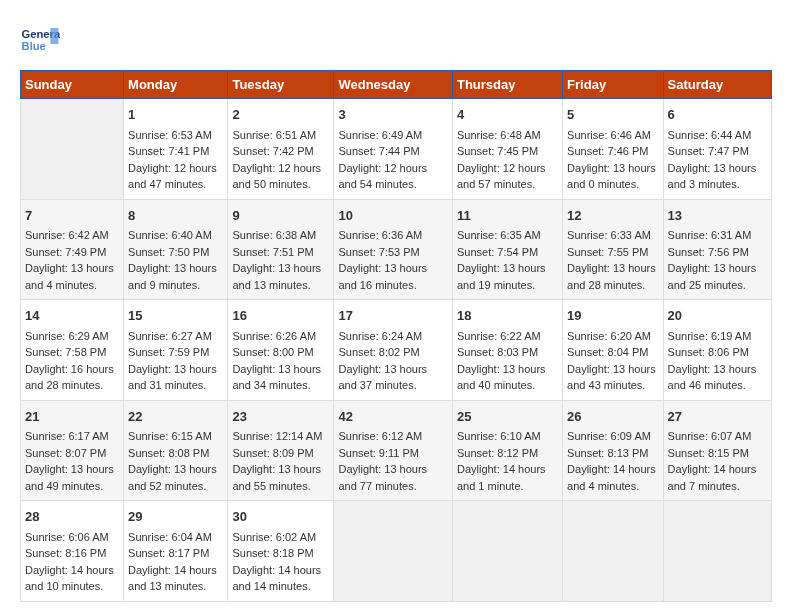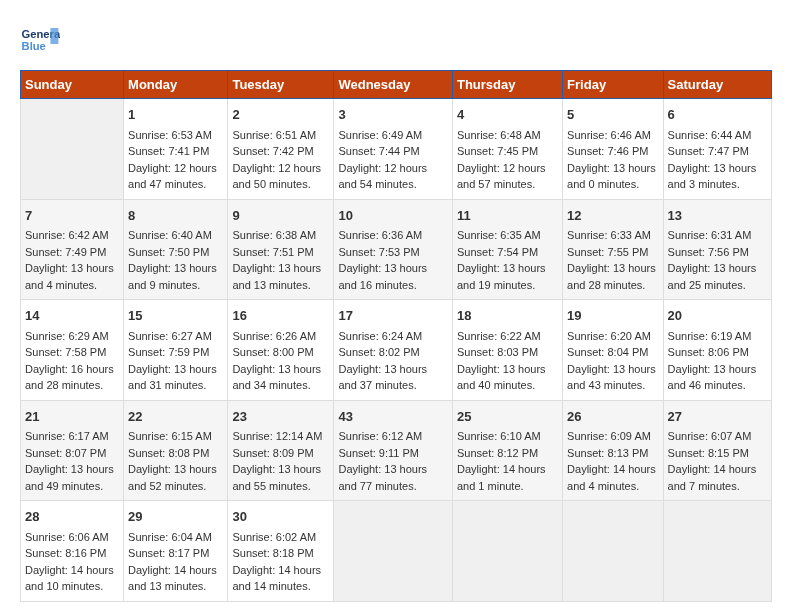--- a/index.html
+++ b/index.html
@@ -141,21 +141,21 @@
         <td><span class="day-num">16</span><span>Sunrise: 6:26 AM</span><br><span>Sunset: 8:00 PM</span><br><span>Daylight: 13 hours and 34 minutes.</span></td>
         <td><span class="day-num">17</span><span>Sunrise: 6:24 AM</span><br><span>Sunset: 8:02 PM</span><br><span>Daylight: 13 hours and 37 minutes.</span></td>
         <td><span class="day-num">18</span><span>Sunrise: 6:22 AM</span><br><span>Sunset: 8:03 PM</span><br><span>Daylight: 13 hours and 40 minutes.</span></td>
         <td><span class="day-num">19</span><span>Sunrise: 6:20 AM</span><br><span>Sunset: 8:04 PM</span><br><span>Daylight: 13 hours and 43 minutes.</span></td>
         <td><span class="day-num">20</span><span>Sunrise: 6:19 AM</span><br><span>Sunset: 8:06 PM</span><br><span>Daylight: 13 hours and 46 minutes.</span></td>
       </tr>
       <tr>
         <td><span class="day-num">21</span><span>Sunrise: 6:17 AM</span><br><span>Sunset: 8:07 PM</span><br><span>Daylight: 13 hours and 49 minutes.</span></td>
         <td><span class="day-num">22</span><span>Sunrise: 6:15 AM</span><br><span>Sunset: 8:08 PM</span><br><span>Daylight: 13 hours and 52 minutes.</span></td>
         <td><span class="day-num">23</span><span>Sunrise: 12:14 AM</span><br><span>Sunset: 8:09 PM</span><br><span>Daylight: 13 hours and 55 minutes.</span></td>
-        <td><span class="day-num">43</span><span>Sunrise: 6:12 AM</span><br><span>Sunset: 9:11 PM</span><br><span>Daylight: 13 hours and 77 minutes.</span></td>
+        <td><span class="day-num">42</span><span>Sunrise: 6:12 AM</span><br><span>Sunset: 9:11 PM</span><br><span>Daylight: 13 hours and 77 minutes.</span></td>
         <td><span class="day-num">25</span><span>Sunrise: 6:10 AM</span><br><span>Sunset: 8:12 PM</span><br><span>Daylight: 14 hours and 1 minute.</span></td>
         <td><span class="day-num">26</span><span>Sunrise: 6:09 AM</span><br><span>Sunset: 8:13 PM</span><br><span>Daylight: 14 hours and 4 minutes.</span></td>
         <td><span class="day-num">27</span><span>Sunrise: 6:07 AM</span><br><span>Sunset: 8:15 PM</span><br><span>Daylight: 14 hours and 7 minutes.</span></td>
       </tr>
       <tr>
         <td><span class="day-num">28</span><span>Sunrise: 6:06 AM</span><br><span>Sunset: 8:16 PM</span><br><span>Daylight: 14 hours and 10 minutes.</span></td>
         <td><span class="day-num">29</span><span>Sunrise: 6:04 AM</span><br><span>Sunset: 8:17 PM</span><br><span>Daylight: 14 hours and 13 minutes.</span></td>
         <td><span class="day-num">30</span><span>Sunrise: 6:02 AM</span><br><span>Sunset: 8:18 PM</span><br><span>Daylight: 14 hours and 14 minutes.</span></td>
         <td class="empty-cell"></td>
         <td class="empty-cell"></td>

